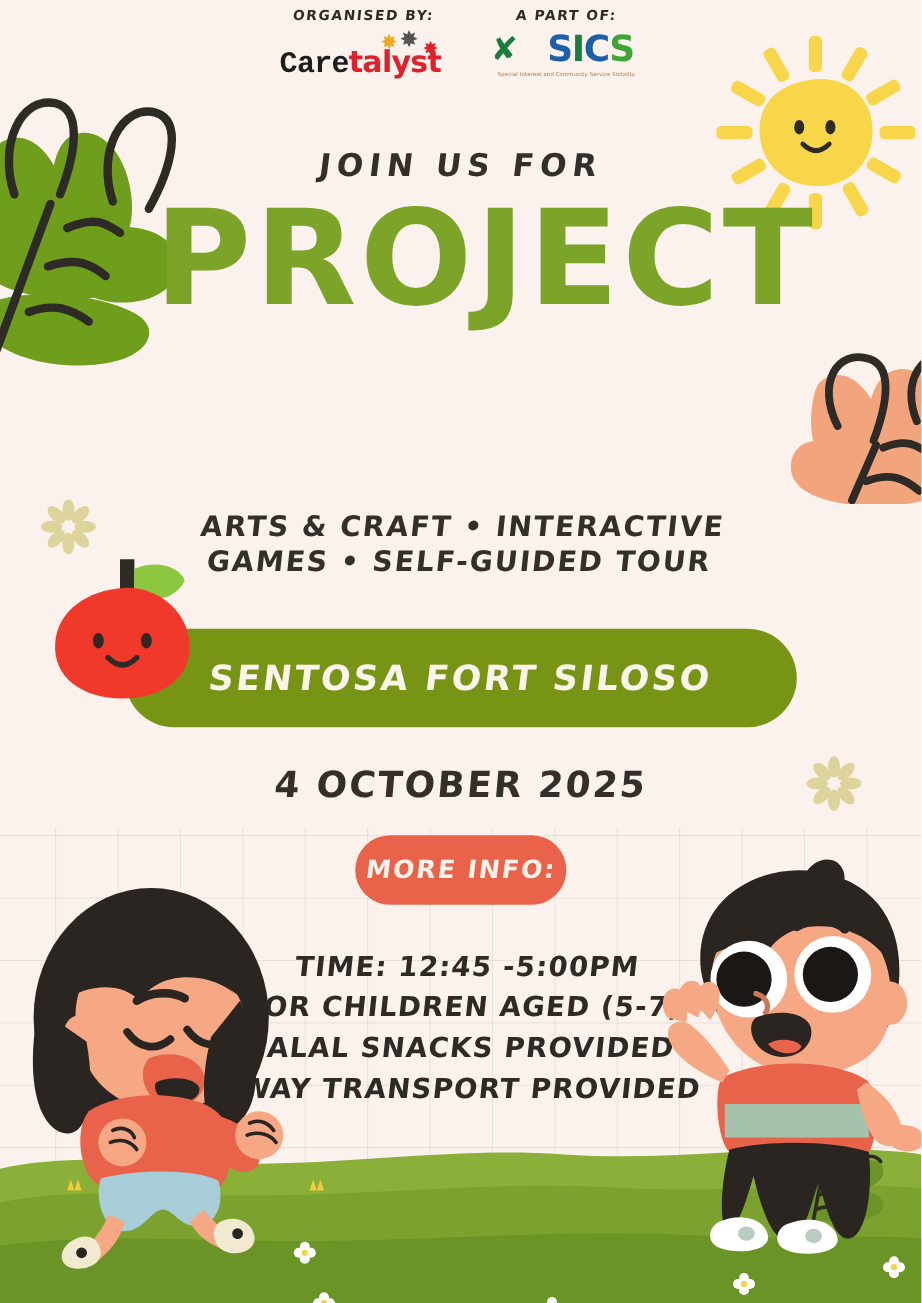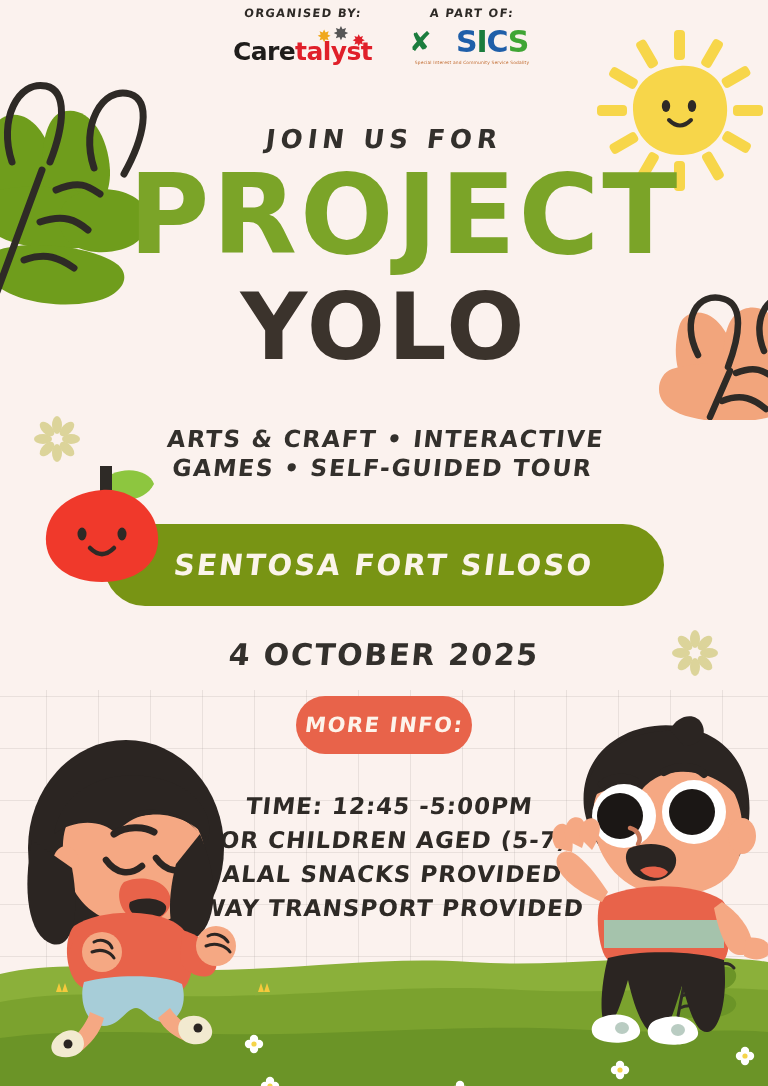--- a/index.html
+++ b/index.html
@@ -62,21 +62,21 @@
   }
   .ct-word {
     position: absolute;
     left: 0; top: 5px;
     font-family: "DejaVu Sans", sans-serif;
     font-size: 25px;
     font-weight: 700;
     letter-spacing: -0.6px;
     white-space: nowrap;
   }
-  .ct-care { color: #1f1d1b; }
+  .ct-care { color: #1f1d1b; font-family: Liberation Mono, monospace; }
   .ct-talyst { color: #e0202a; margin-top: 44px; }
   .ct-star {
     position: absolute;
     font-size: 15px;
     line-height: 1;
   }
   .ct-s1 { left: 84px;  top: -4px; color: #f0a81d; font-size: 17px; }
   .ct-s2 { left: 100px; top: -8px; color: #555;    font-size: 19px; }
   .ct-s3 { left: 119px; top: 1px;  color: #e0202a; font-size: 16px; }
 
@@ -375,21 +375,20 @@
           <span class="sics-s">S</span><span class="sics-i">I</span><span class="sics-c">C</span><span class="sics-s2">S</span>
         </span>
         <span class="sics-tag">Special Interest and Community Service Sodality</span>
       </div>
     </div>
 
   </div>
 
   <div id="join-us">JOIN US FOR</div>
   <div id="title-project">PROJECT</div>
-  <div id="title-yolo">YOLO</div>
 
   <div id="activities">
     <div>ARTS &amp; CRAFT • INTERACTIVE</div>
     <div>GAMES • SELF-GUIDED TOUR</div>
   </div>
 
   <svg class="deco" id="berry" viewBox="0 0 128 128" style="z-index:3;">
     <path d="M62 6 L62 42 L74 42 L74 6 Z" fill="#2e2a26"></path>
     <path d="M74 14 C92 6 112 12 116 24 C108 40 86 44 74 34 Z" fill="#8dc63f"></path>
     <path d="M64 30 C92 28 118 48 120 76 C122 104 98 122 64 122 C30 122 6 104 8 76 C10 48 36 32 64 30 Z" fill="#f0392b"></path>

